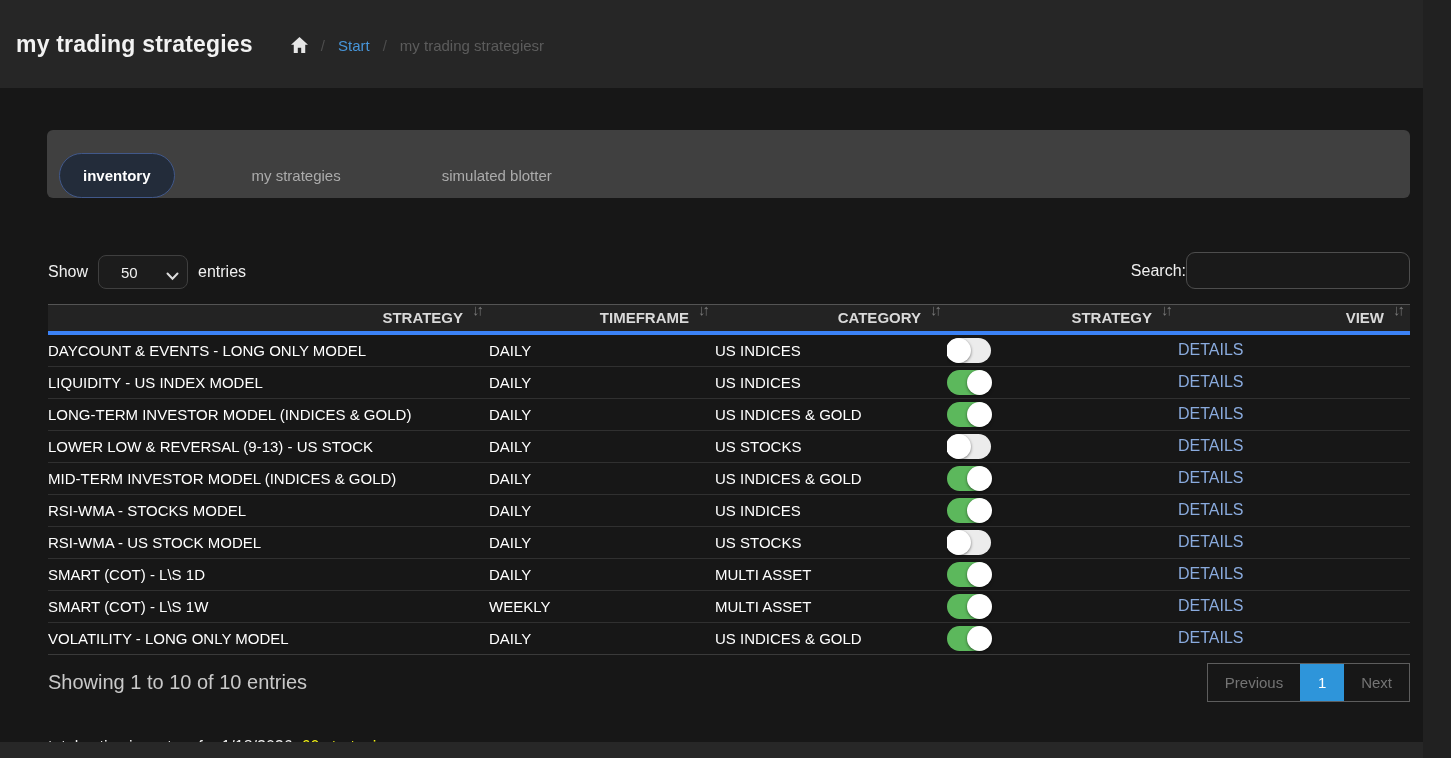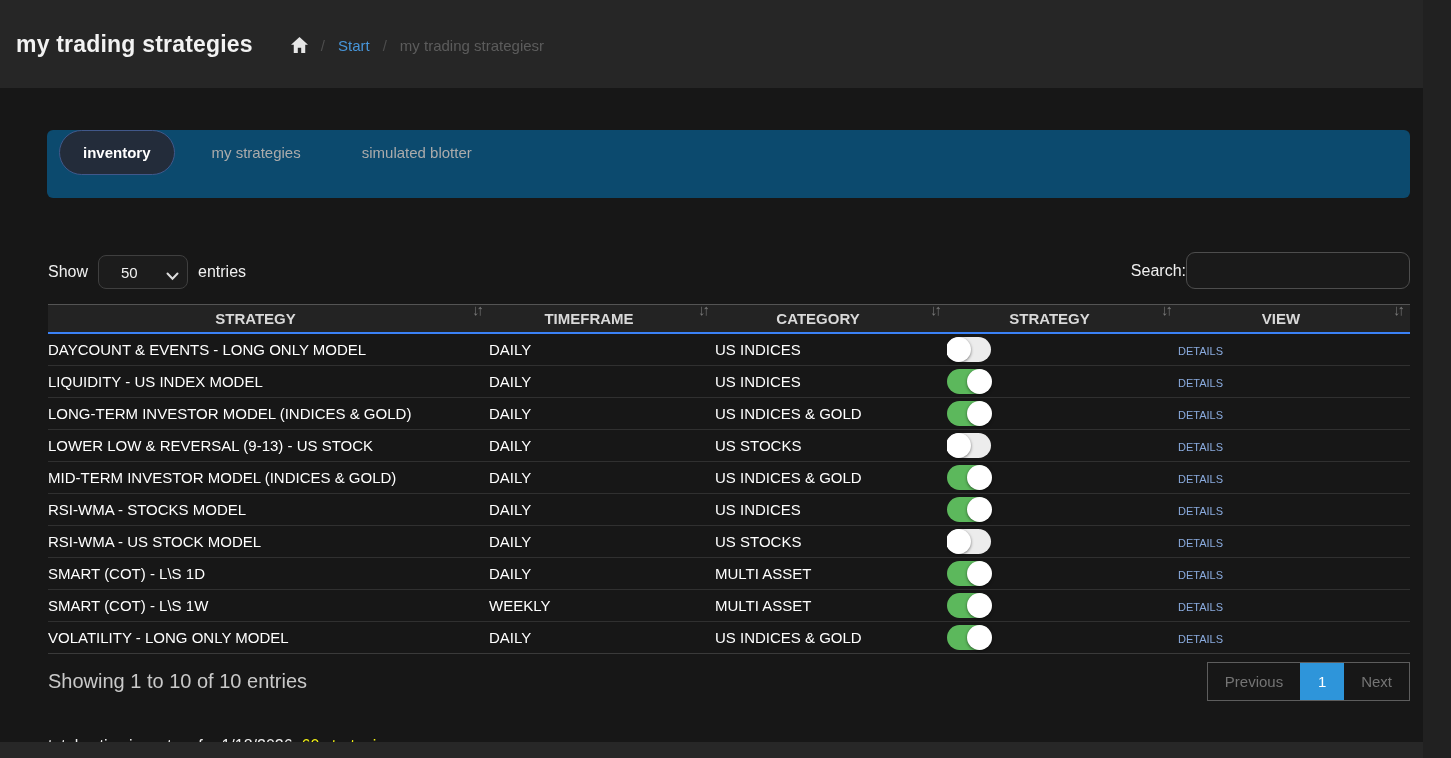--- a/index.html
+++ b/index.html
@@ -22,22 +22,22 @@
   .crumb-link { color:#4795d9; text-decoration:none; cursor:pointer; }
   .crumb-current { color:#5c5c5c; }
 
   
   .right-strip { position:absolute; left:1423px; top:0; width:28px; height:758px; background:#212121; }
   .bottom-strip { position:absolute; left:0; bottom:0; width:1423px; height:16px; background:#272727; }
 
   
   .tabs-card {
     margin:42px 13px 0 47px; width:1363px; height:68px;
-    background:#0c4a6e; border-radius:6px;
-    display:flex; align-items:flex-start; padding:0 12px;
+    background:#404040; border-radius:6px;
+    display:flex; align-items:flex-end; padding:0 12px;gap:40px;
   }
   .tab {
     font-size:15px; color:#ababab; padding:13px 23px; cursor:pointer;
     border:1px solid transparent; border-radius:24px; margin-right:13px;
   }
   .tab.active {
     background:#232c3a; border-color:#41588a; color:#ffffff; font-weight:bold;
   }
 
   
@@ -59,23 +59,23 @@
     width:224px; height:37px; background:#1a1a1a; border:1px solid #4d4d4d;
     border-radius:9px; color:#f0f0f0; font-size:15px; padding:0 12px; outline:none;
   }
 
   
   table.strategies {
     margin:15px 0 0 48px; width:1362px; border-collapse:collapse; table-layout:fixed;
   }
   col.c1{width:441px} col.c2{width:226px} col.c3{width:232px} col.c4{width:231px} col.c5{width:232px}
   thead th {
-    text-align:center; font-size:15px; font-weight:bold; color:#d9d9d9;
+    text-align:right; font-size:15px; font-weight:bold; color:#d9d9d9;
     background:#232323; height:28px; padding:3px 26px 3px 0;
-    border-top:1px solid #545454; border-bottom:2px solid #3b82f6;
+    border-top:1px solid #545454; border-bottom:4px solid #3b82f6;
     position:relative; cursor:pointer;
   }
   th .sort-icons {
     position:absolute; right:8px; top:-3px; color:#757575; font-weight:bold;
     font-size:15px; letter-spacing:-3px; line-height:1;
   }
   tbody td {
     font-size:15px; color:#ffffff; height:29px; padding:3px 8px 3px 0;
     border-bottom:1px solid #303030; white-space:nowrap; overflow:hidden;
   }
@@ -88,21 +88,21 @@
   }
   .toggle .knob {
     width:25px; height:25px; border-radius:50%; background:#ffffff;
     position:absolute; top:0; box-shadow:0 1px 3px rgba(0,0,0,.5);
   }
   .toggle.off { background:#ececec; }
   .toggle.off .knob { left:-1px; }
   .toggle.on { background:#5cb85c; }
   .toggle.on .knob { right:-1px; }
 
-  .details-link { color:#8aabde; text-decoration:none; font-size:11px; cursor:pointer; }
+  .details-link { color:#8aabde; text-decoration:none; font-size:16px; cursor:pointer; }
 
   
   .table-footer {
     margin:8px 41px 0 48px; width:1362px;
     display:flex; justify-content:space-between; align-items:center;
   }
   .info-text { color:#c9c9c9; font-size:20px; }
   .pagination { display:flex; border:1px solid #5d5d5d; }
   .page-btn {
     font-size:15px; color:#747474; padding:10px 17px; cursor:default; background:transparent;

